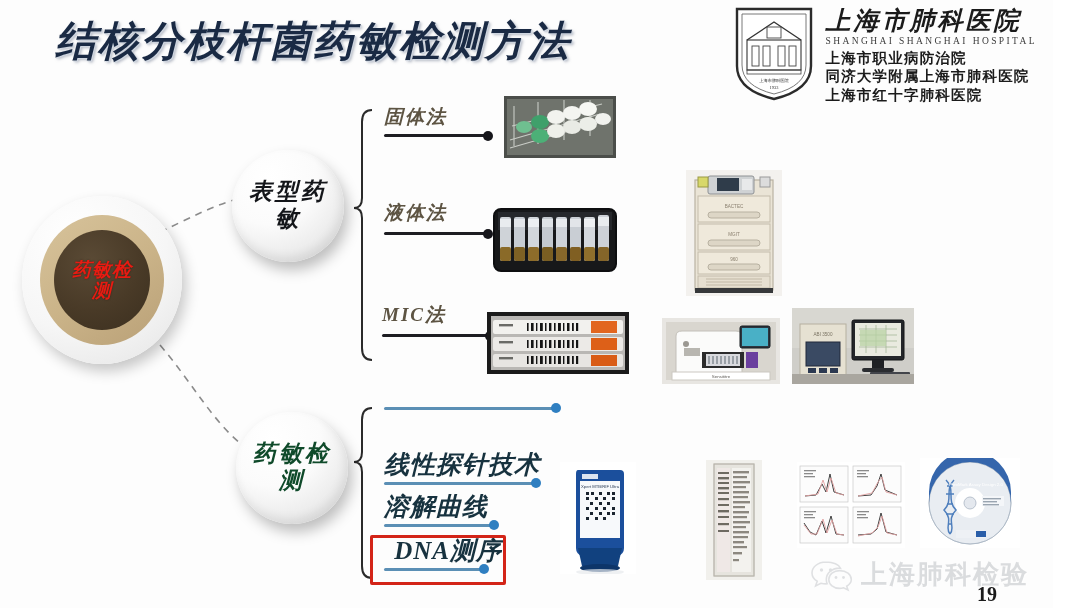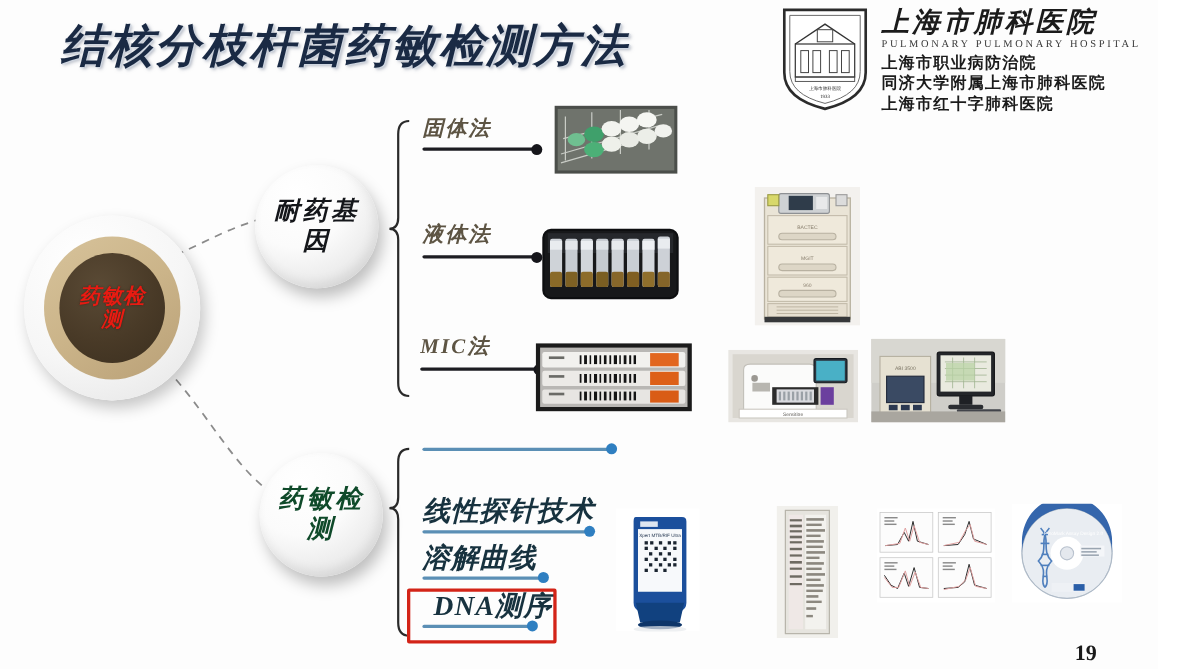--- a/index.html
+++ b/index.html
@@ -138,21 +138,21 @@
       <rect x="30" y="40" width="7" height="20" fill="none" stroke="#444" stroke-width="0.9"></rect>
       <rect x="45" y="40" width="7" height="20" fill="none" stroke="#444" stroke-width="0.9"></rect>
       <rect x="56" y="40" width="7" height="20" fill="none" stroke="#444" stroke-width="0.9"></rect>
       <rect x="34" y="21" width="14" height="11" fill="none" stroke="#444" stroke-width="0.9"></rect>
       <rect x="14" y="64" width="54" height="4" fill="none" stroke="#444" stroke-width="0.8"></rect>
       <text x="41" y="76" font-size="4.2" text-anchor="middle" fill="#2b2b2b" font-family="'Liberation Serif',serif">上海市肺科医院</text>
       <text x="41" y="83" font-size="4.4" text-anchor="middle" fill="#2b2b2b" font-family="'Liberation Serif',serif">1933</text>
     </svg>
     <div class="logo-text">
       <div class="logo-cn-main">上海市肺科医院</div>
-      <div class="logo-en">PULMONARY PULMONARY HOSPITAL</div>
+      <div class="logo-en">SHANGHAI SHANGHAI HOSPITAL</div>
       <div class="logo-cn-sub">上海市职业病防治院</div>
       <div class="logo-cn-sub">同济大学附属上海市肺科医院</div>
       <div class="logo-cn-sub">上海市红十字肺科医院</div>
     </div>
   </div>
 
   <svg style="position:absolute;left:0;top:0;width:1080px;height:608px;pointer-events:none;">
     <path d="M160 232 C 190 218, 208 208, 234 200" fill="none" stroke="#8b8b8b" stroke-width="1.6" stroke-dasharray="7 6"></path>
     <path d="M160 345 C 190 380, 212 420, 240 443" fill="none" stroke="#8b8b8b" stroke-width="1.6" stroke-dasharray="7 6"></path>
 
@@ -162,21 +162,21 @@
 
   <div class="hub">
     <div class="hub-ring">
       <div class="hub-core">
         <div class="hub-label">药敏检测</div>
       </div>
     </div>
   </div>
 
   <div class="sphere" id="sphere-pheno">
-    <div class="sphere-text">耐药基因</div>
+    <div class="sphere-text">表型药敏</div>
   </div>
   <div class="sphere" id="sphere-gene">
     <div class="sphere-text">药敏检测</div>
   </div>
 
   <div class="branch pheno" style="left:384px;top:104px;width:110px;">
     <div class="branch-label">固体法</div>
     <div class="rule" style="width:104px;margin-top:4px;"></div>
   </div>
 
@@ -590,16 +590,27 @@
       <g fill="#9aa5b1">
         <rect x="63" y="40" width="18" height="1.4"></rect>
           <rect x="63" y="43" width="14" height="1.4"></rect>
         <rect x="63" y="46" width="16" height="1.4"></rect>
       </g>
       <rect x="36" y="72" width="30" height="8" fill="#eef1f5"></rect>
       <rect x="56" y="73" width="10" height="6" fill="#2a5ea8"></rect>
     </svg>
   </div>
 
+  <div class="wm">
+    <svg width="42" height="34" viewBox="0 0 42 34">
+      <path d="M15 4 C7 4 1 9 1 15 C1 18.4 3 21.4 6.2 23.3 L4.6 28 L9.9 25.3 C11.5 25.7 13.2 25.9 15 25.9 C15.4 25.9 15.8 25.9 16.2 25.8 C15.6 24.4 15.3 22.9 15.3 21.4 C15.3 15.1 21.3 10.1 28.6 10.1 C28.9 10.1 29.2 10.1 29.5 10.2 C28.1 6.6 22.2 4 15 4 Z" fill="none" stroke="#c2c5c9" stroke-width="1.6"></path>
+      <circle cx="10.5" cy="12" r="1.7" fill="#c2c5c9"></circle>
+      <circle cx="19.5" cy="12" r="1.7" fill="#c2c5c9"></circle>
+      <path d="M28.6 12.6 C22.6 12.6 17.8 16.6 17.8 21.5 C17.8 26.4 22.6 30.4 28.6 30.4 C30 30.4 31.4 30.2 32.6 29.8 L37 32 L35.7 28.2 C38.5 26.6 40.3 24.2 40.3 21.5 C40.3 16.6 35.4 12.6 28.6 12.6 Z" fill="none" stroke="#c2c5c9" stroke-width="1.6"></path>
+      <circle cx="25" cy="19.5" r="1.4" fill="#c2c5c9"></circle>
+      <circle cx="32.5" cy="19.5" r="1.4" fill="#c2c5c9"></circle>
+    </svg>
+    <span class="wm-text">上海肺科检验</span>
+  </div>
 
   <div class="pageno">19</div>
 
 </div>
 
 </body></html>

